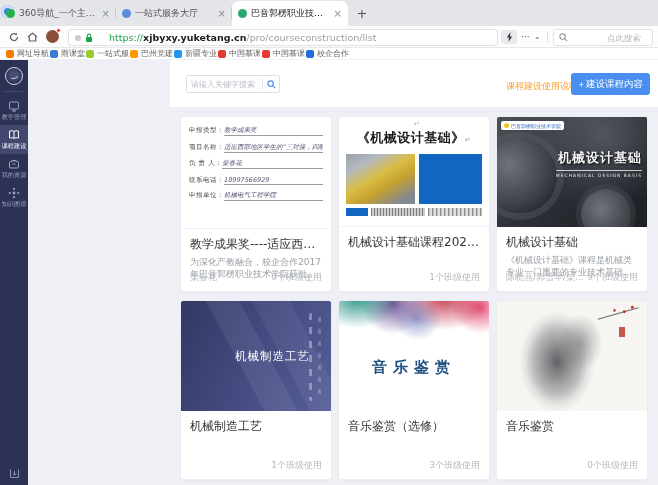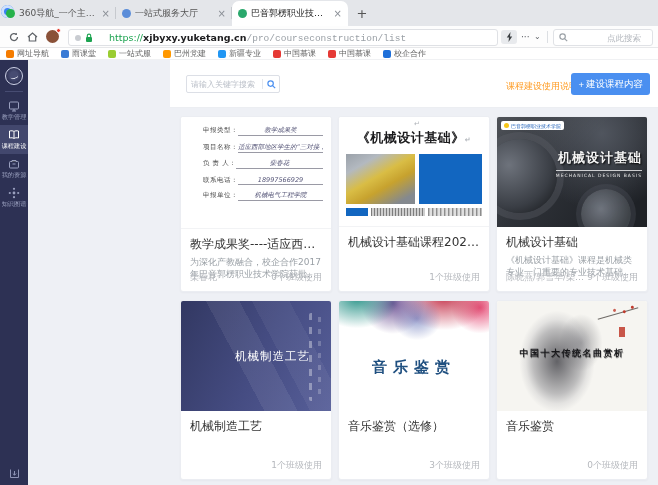--- a/index.html
+++ b/index.html
@@ -25,30 +25,30 @@
 
   .toolbar{position:absolute;left:0;top:26px;width:658px;height:22px;background:#fdfdfd;border-bottom:1px solid #e7e8ea;}
   .tbicon{position:absolute;top:3px;width:16px;height:16px;display:flex;align-items:center;justify-content:center;color:#5f6368;}
   .avatar{position:absolute;left:46px;top:4px;width:13px;height:13px;border-radius:50%;background:#8a5138;}
   .avatar i{position:absolute;right:-2px;top:-2px;width:5px;height:5px;border-radius:50%;background:#e63b2e;border:1px solid #fdfdfd;}
   .addressbar{position:absolute;left:68px;top:3px;width:430px;height:17px;background:#fff;border:1px solid #dfe1e5;border-radius:3px;display:flex;align-items:center;gap:4px;padding:0 6px;font-size:9.5px;}
   .site-dot{width:6px;height:6px;border-radius:50%;background:#c9ccd1;flex:none;}
   .url{white-space:nowrap;overflow:hidden;}
   .url em{font-style:normal;color:var(--httpsGreen);padding-left:12px;}
   .url b{color:#1d1d1f;font-weight:bold;}
-  .url span{color:#9aa0a6;font-family:Liberation Mono, monospace;}
+  .url span{color:#9aa0a6;}
   .ext-chip{position:absolute;left:501px;top:4px;width:16px;height:14px;background:#e8eaed;border-radius:3px;display:flex;align-items:center;justify-content:center;color:#3c4043;}
   .more-ic{position:absolute;left:521px;top:3px;color:#5f6368;font-size:9px;line-height:16px;}
   .chev-ic{position:absolute;left:534px;top:3px;color:#5f6368;font-size:8px;line-height:16px;}
   .tb-sep{position:absolute;left:547px;top:5px;width:1px;height:12px;background:#dcdfe3;}
   .quicksearch{position:absolute;left:553px;top:3px;width:100px;height:17px;border:1px solid #e0e2e6;border-radius:3px;background:#fff;display:flex;align-items:center;gap:3px;padding:0 5px;}
   .quicksearch input{border:0;outline:0;width:70px;font-size:8.5px;color:#333;background:transparent;text-align:right;}
   .quicksearch input::placeholder{color:#b3b7bd;}
 
-  .bookmarks{position:absolute;left:0;top:48px;width:658px;height:12px;background:#fff;display:flex;align-items:center;gap:12px;padding:0 6px;border-bottom:1px solid #f0f1f3;}
+  .bookmarks{position:absolute;left:0;top:48px;width:658px;height:12px;background:#fff;display:flex;align-items:center;gap:1px;padding:0 6px;border-bottom:1px solid #f0f1f3;}
   .bm{display:flex;align-items:center;gap:3px;font-size:8px;color:#666;white-space:nowrap;}
   .bm .bmic{width:8px;height:8px;border-radius:2px;flex:none;}
 
   
   .app{position:absolute;left:0;top:60px;width:658px;height:425px;background:var(--mainBg);}
   .sidenav{position:absolute;left:0;top:0;width:28px;height:425px;background:var(--sidebar);}
   .logo-seal{width:18px;height:18px;margin:7px auto 6px;border-radius:50%;border:1px solid #cfd3e8;background:radial-gradient(circle at 50% 45%,#474c72 30%,#2d3154 70%);position:relative;}
   .logo-seal::after{content:"";position:absolute;left:4px;top:6px;width:8px;height:4px;border-bottom:1.5px solid #e8eaf5;border-radius:50%;transform:rotate(-15deg);}
   .side-div{width:18px;height:1px;background:#474c72;margin:0 auto 4px;}
   .snav-item{width:28px;padding:4px 0 3px;display:flex;flex-direction:column;align-items:center;gap:1px;color:#9aa0bf;}
@@ -74,23 +74,23 @@
   .cover{position:relative;width:100%;height:110px;overflow:hidden;}
   .body{position:relative;padding:7px 9px 0;height:calc(100% - 110px);}
   .card .ctitle{font-size:12px;color:#333;white-space:nowrap;overflow:hidden;text-overflow:ellipsis;}
   .card .cdesc{margin-top:3px;font-size:9px;color:#9aa0a6;line-height:1.35;display:-webkit-box;-webkit-line-clamp:2;-webkit-box-orient:vertical;overflow:hidden;}
   .cfoot{position:absolute;left:9px;right:9px;bottom:7px;display:flex;justify-content:space-between;font-size:9px;color:#b5b8bd;}
   .cfoot .fauthor{white-space:nowrap;overflow:hidden;text-overflow:ellipsis;max-width:85px;}
   .cfoot .fusage{margin-left:auto;white-space:nowrap;}
 
   
   .cover-form{height:112px;background:#fff;padding:9px 8px 0;font-size:6.5px;color:#4a4a4a;border-bottom:1px solid #f2f3f5;}
-  .frow{display:flex;margin-bottom:6.5px;margin-left:14px;}
+  .frow{display:flex;margin-bottom:6.5px;}
   .flabel{white-space:nowrap;letter-spacing:.5px;}
-  .fval{flex:1;border-bottom:1px solid #9a9aa5;text-align:center;font-style:italic;color:#565678;white-space:nowrap;overflow:hidden;}
+  .fval{flex:1;border-bottom:1px solid #9a9aa5;font-style:italic;color:#565678;white-space:nowrap;overflow:hidden;}
   .frow.cont{padding-left:34px;}
 
   
   .cover-doc{background:#fff;border-bottom:1px solid #f2f3f5;}
   .ret{color:#aeb2b8;font-size:7px;}
   .doc-ret-top{position:absolute;left:50%;top:3px;}
   .doc-title{margin-top:12px;text-align:center;font-size:13px;font-weight:bold;color:#1c1c1e;letter-spacing:.5px;}
   .doc-imgrow{display:flex;gap:4px;margin:7px 7px 0;height:50px;}
   .doc-photo{flex:1.08;background:linear-gradient(150deg,#9aa1a9 0%,#b3b9c0 22%,#d9bd45 45%,#c7a22e 62%,#84898f 88%);}
   .doc-blue{flex:1;background:#1266c0;}
@@ -411,21 +411,20 @@
           <div class="cfoot">
               <span class="fusage">3个班级使用</span>
             </div>
         </div>
       </div>
 
       <div class="card r2 c3">
         <div class="cover cover-ink">
           <span class="ink-branch"></span>
           <span class="ink-seal"></span>
-          <div class="ink-title">中国十大传统名曲赏析</div>
         </div>
         <div class="body">
           <div class="ctitle">音乐鉴赏</div>
           <div class="cfoot">
               <span class="fusage">0个班级使用</span>
             </div>
         </div>
       </div>
 
     </div>

